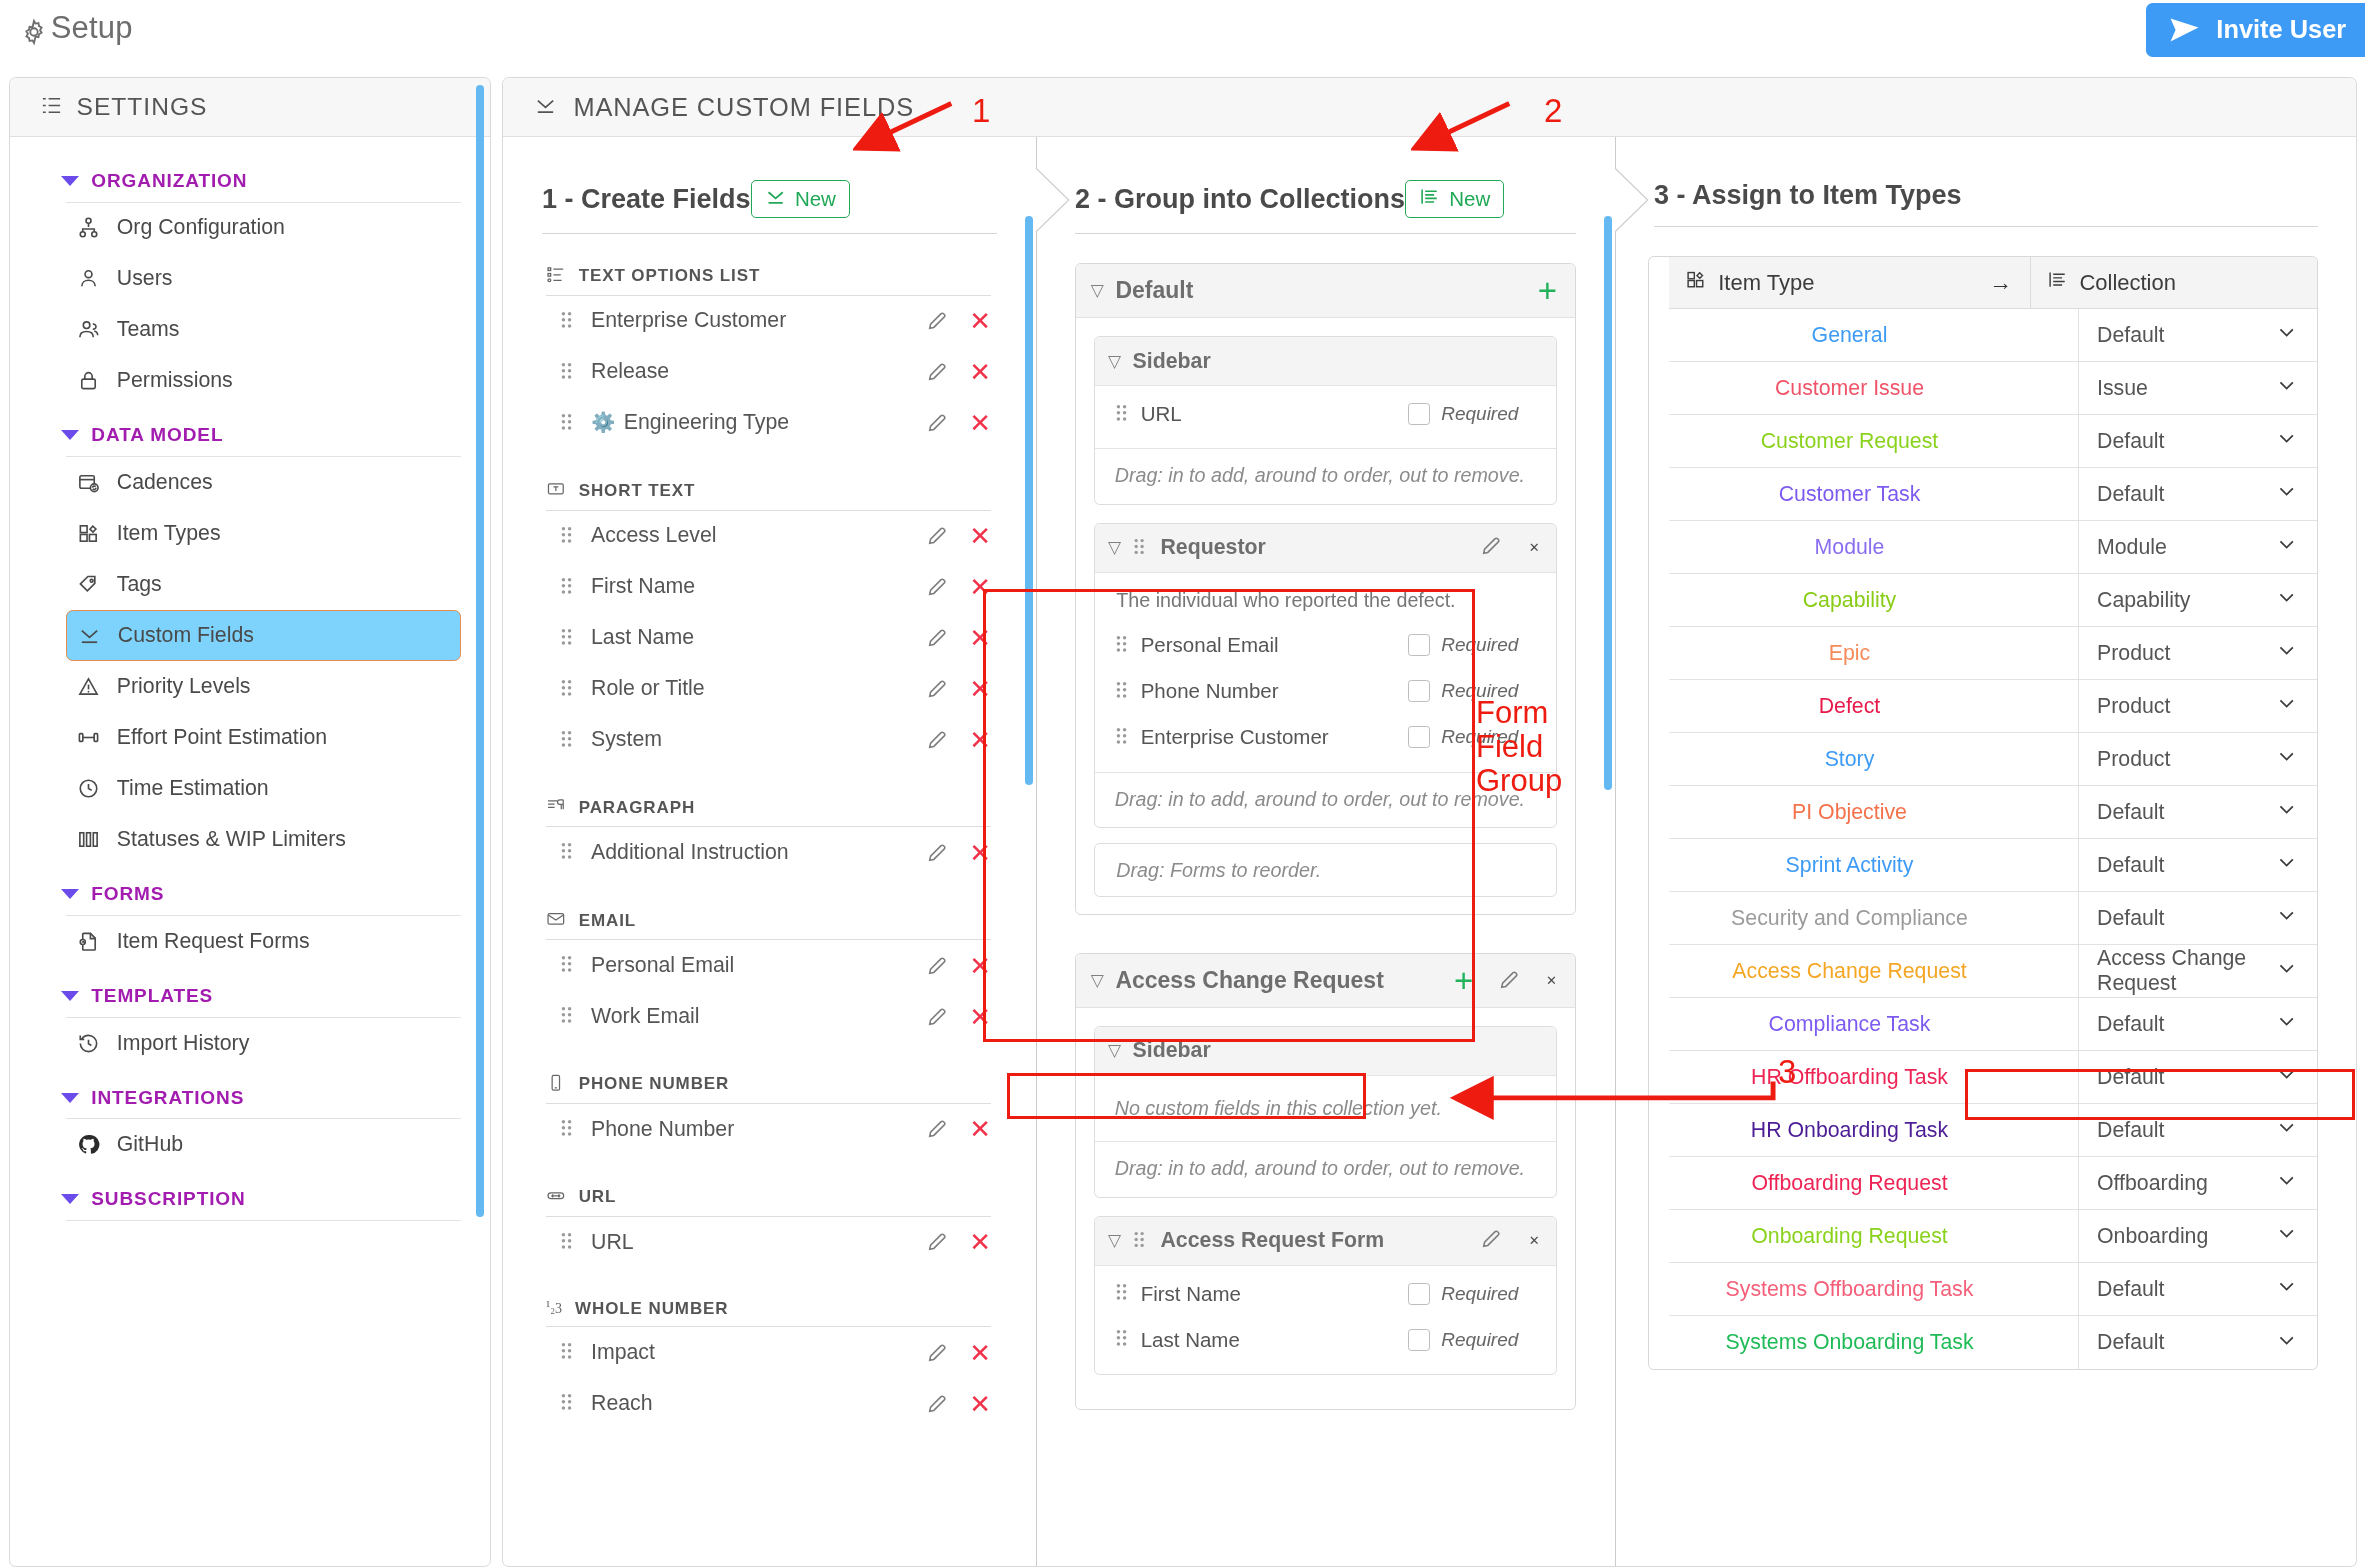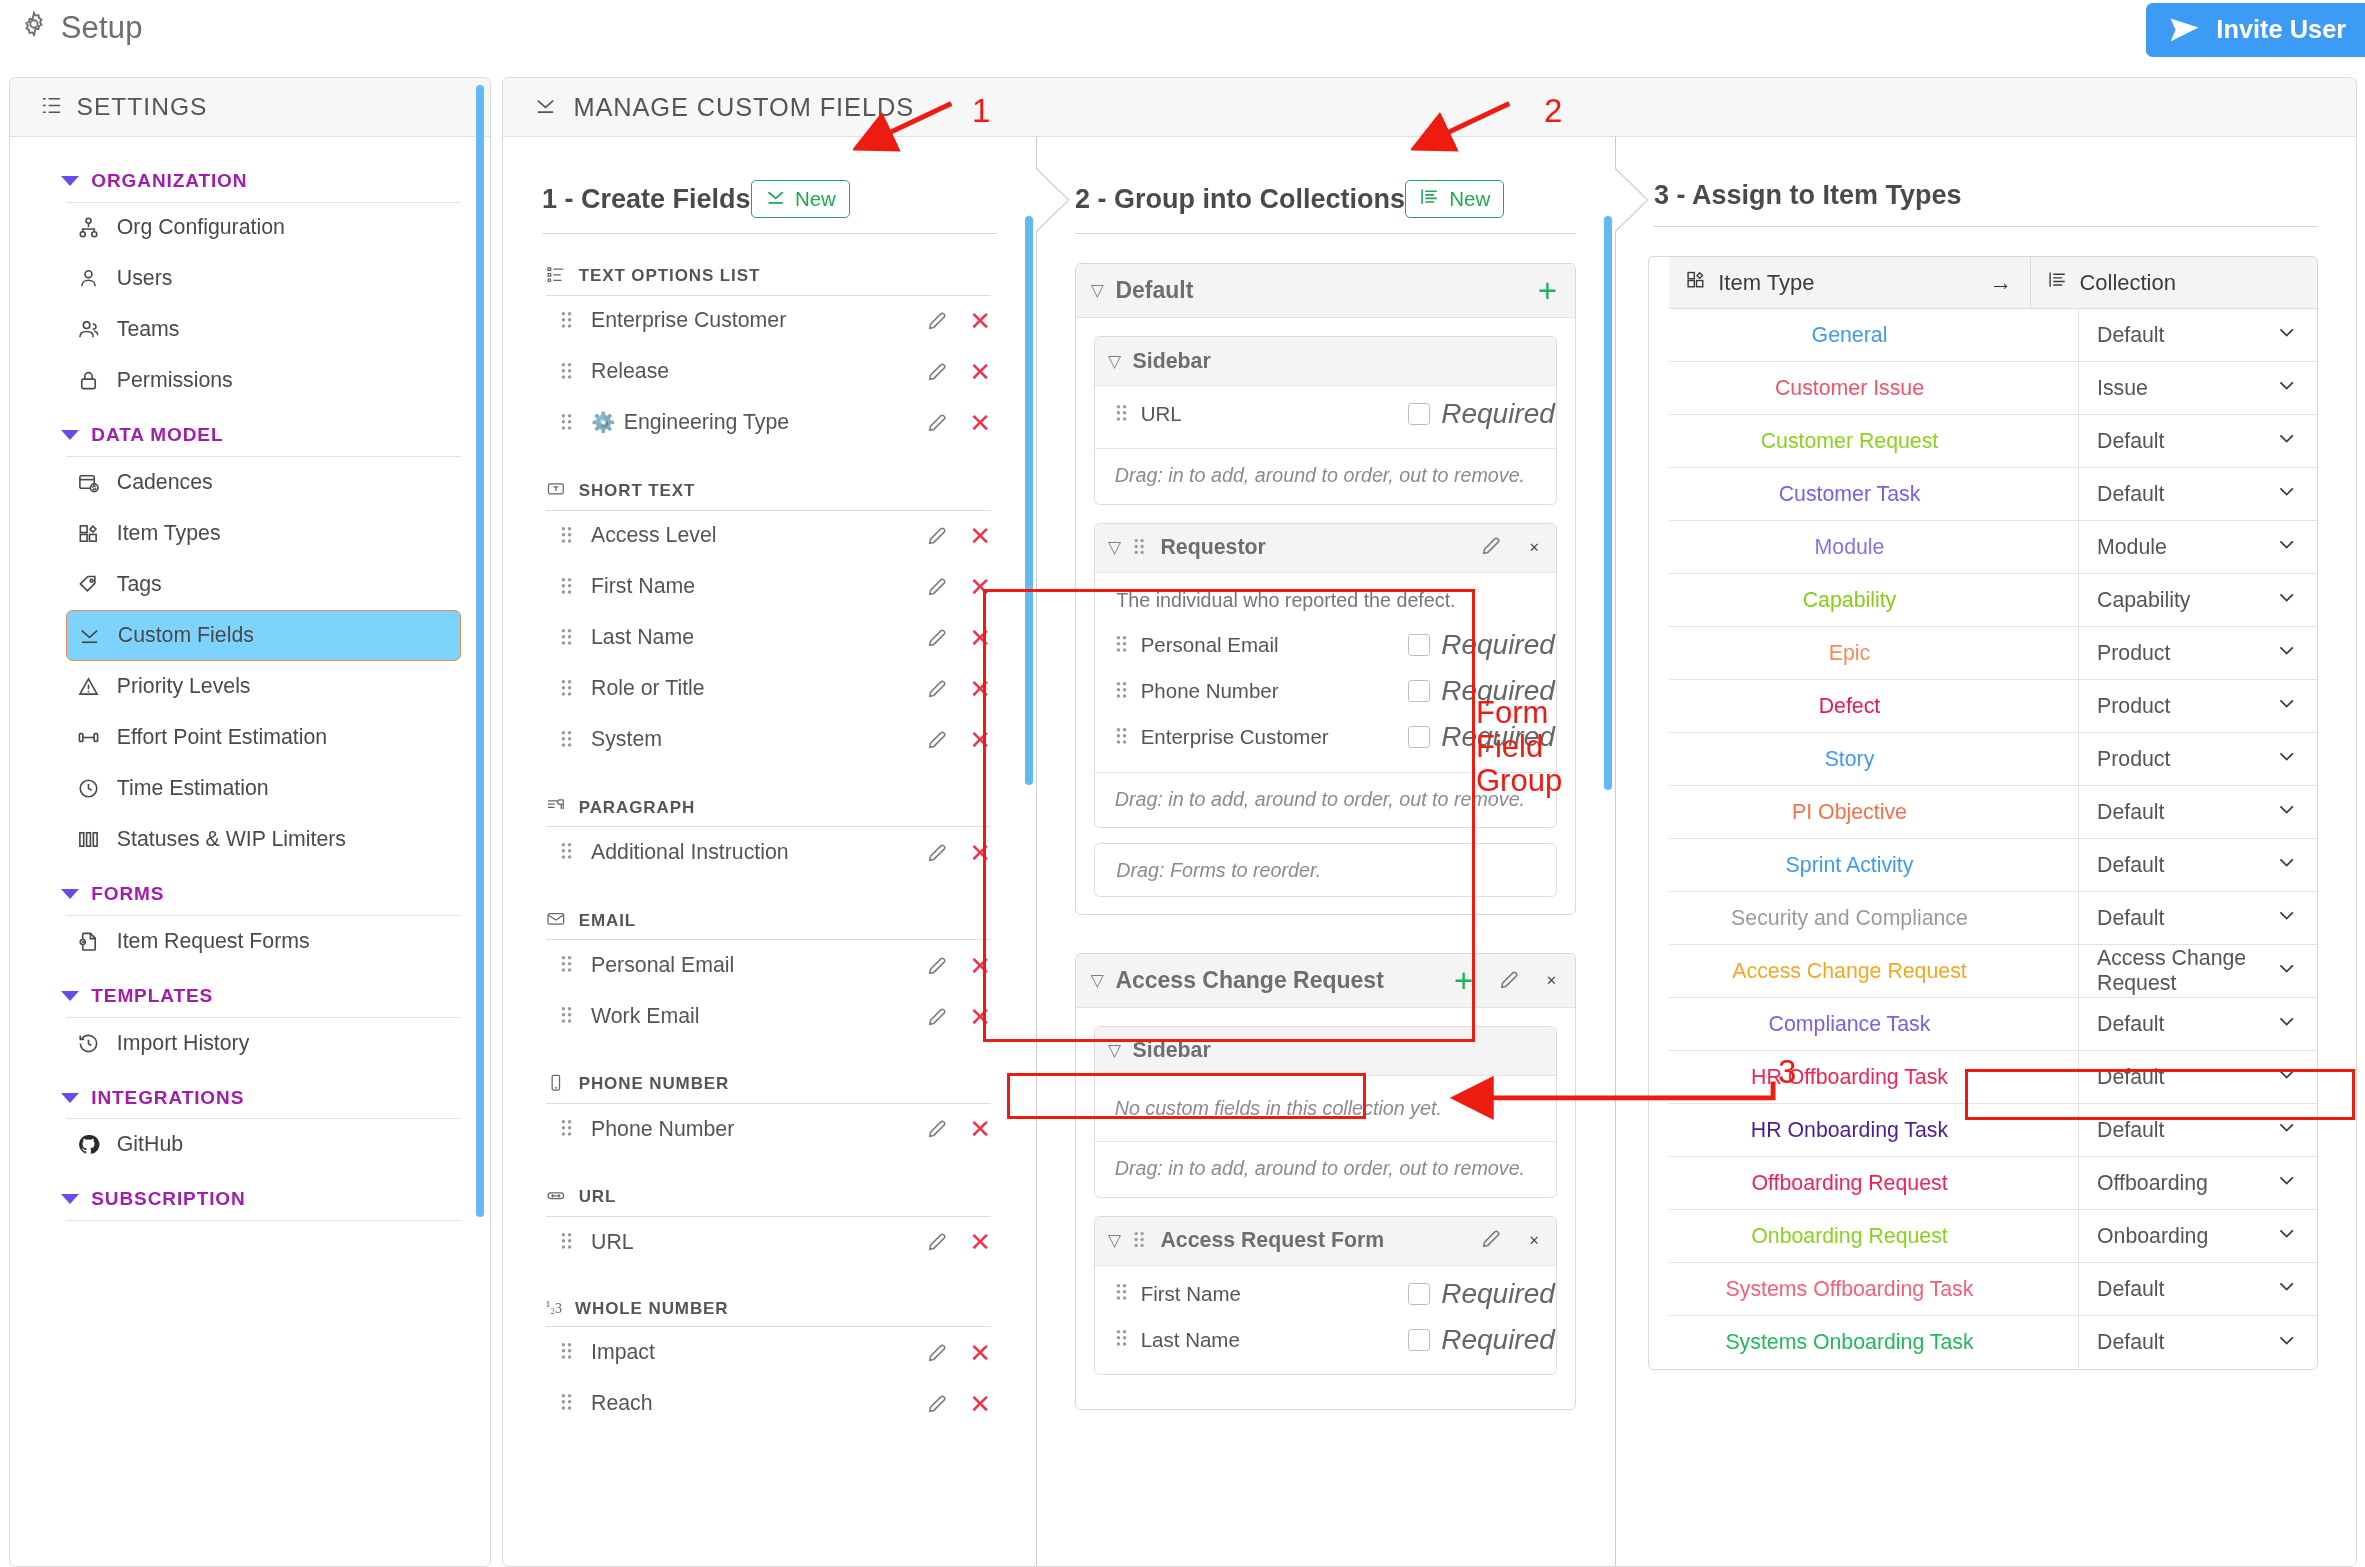--- a/index.html
+++ b/index.html
@@ -11,21 +11,21 @@
     overflow: hidden;
   }
 
   
   .topbar {
     position: absolute; top: 0; left: 0; width: 2366px; height: 67px;
     background: #ffffff;
   }
   .app-title {
     position: absolute; left: 19.7px; top: 9.8px;
-    display: flex; align-items: flex-start; gap: 13px;
+    display: flex; align-items: flex-end; gap: 3px;
   }
   .app-title .gear { width: 28px; height: 28px; }
   .app-title .label { font-size: 31px; color: #6e6e6e; font-weight: 400; letter-spacing: 0.2px; }
 
   .invite-btn {
     position: absolute; right: -8.2px; top: 2.5px;
     height: 54px; padding: 0 28px 0 23px;
     background: #3d9bf5; color: #fff;
     border-radius: 6.6px; border: none;
     display: flex; align-items: center; gap: 16.4px;
@@ -173,21 +173,21 @@
   .form-empty { font-size: 19.7px; color: #8b8b8b; font-style: italic; padding: 21.3px 18px 21.3px 19.7px; }
   .form-rows { padding: 4.9px 0 11.5px 0; }
   .fc-row {
     display: flex; align-items: center; height: 46px; padding: 0 14.8px 0 19.7px;
   }
   .fc-row .nm { font-size: 20.5px; color: #555; margin-left: 13px; flex: 1; }
   .chk {
     width: 22px; height: 22px; border: 1.6px solid #bdbdbd; border-radius: 3.3px;
     background: #fff; margin-right: 11.5px; cursor: pointer; flex:none;
   }
-  .req { font-size: 28px; color: #666; font-style: italic; width: 100px; }
+  .req { font-size: 19px; color: #666; font-style: italic; width: 100px; }
   .drag-hint {
     border-top: 0.8px solid #e4e4e4;
     font-size: 19.7px; color: #8b8b8b; font-style: italic;
     padding: 13px 21.3px 14.8px 19.7px; line-height: 1.35;
   }
   .drag-reorder {
     margin: 3.3px 18px 0 18px;
     border: 0.8px solid #ddd; border-radius: 5.7px;
     font-size: 19.7px; color: #8b8b8b; font-style: italic;
     padding: 14.8px 21.3px;

